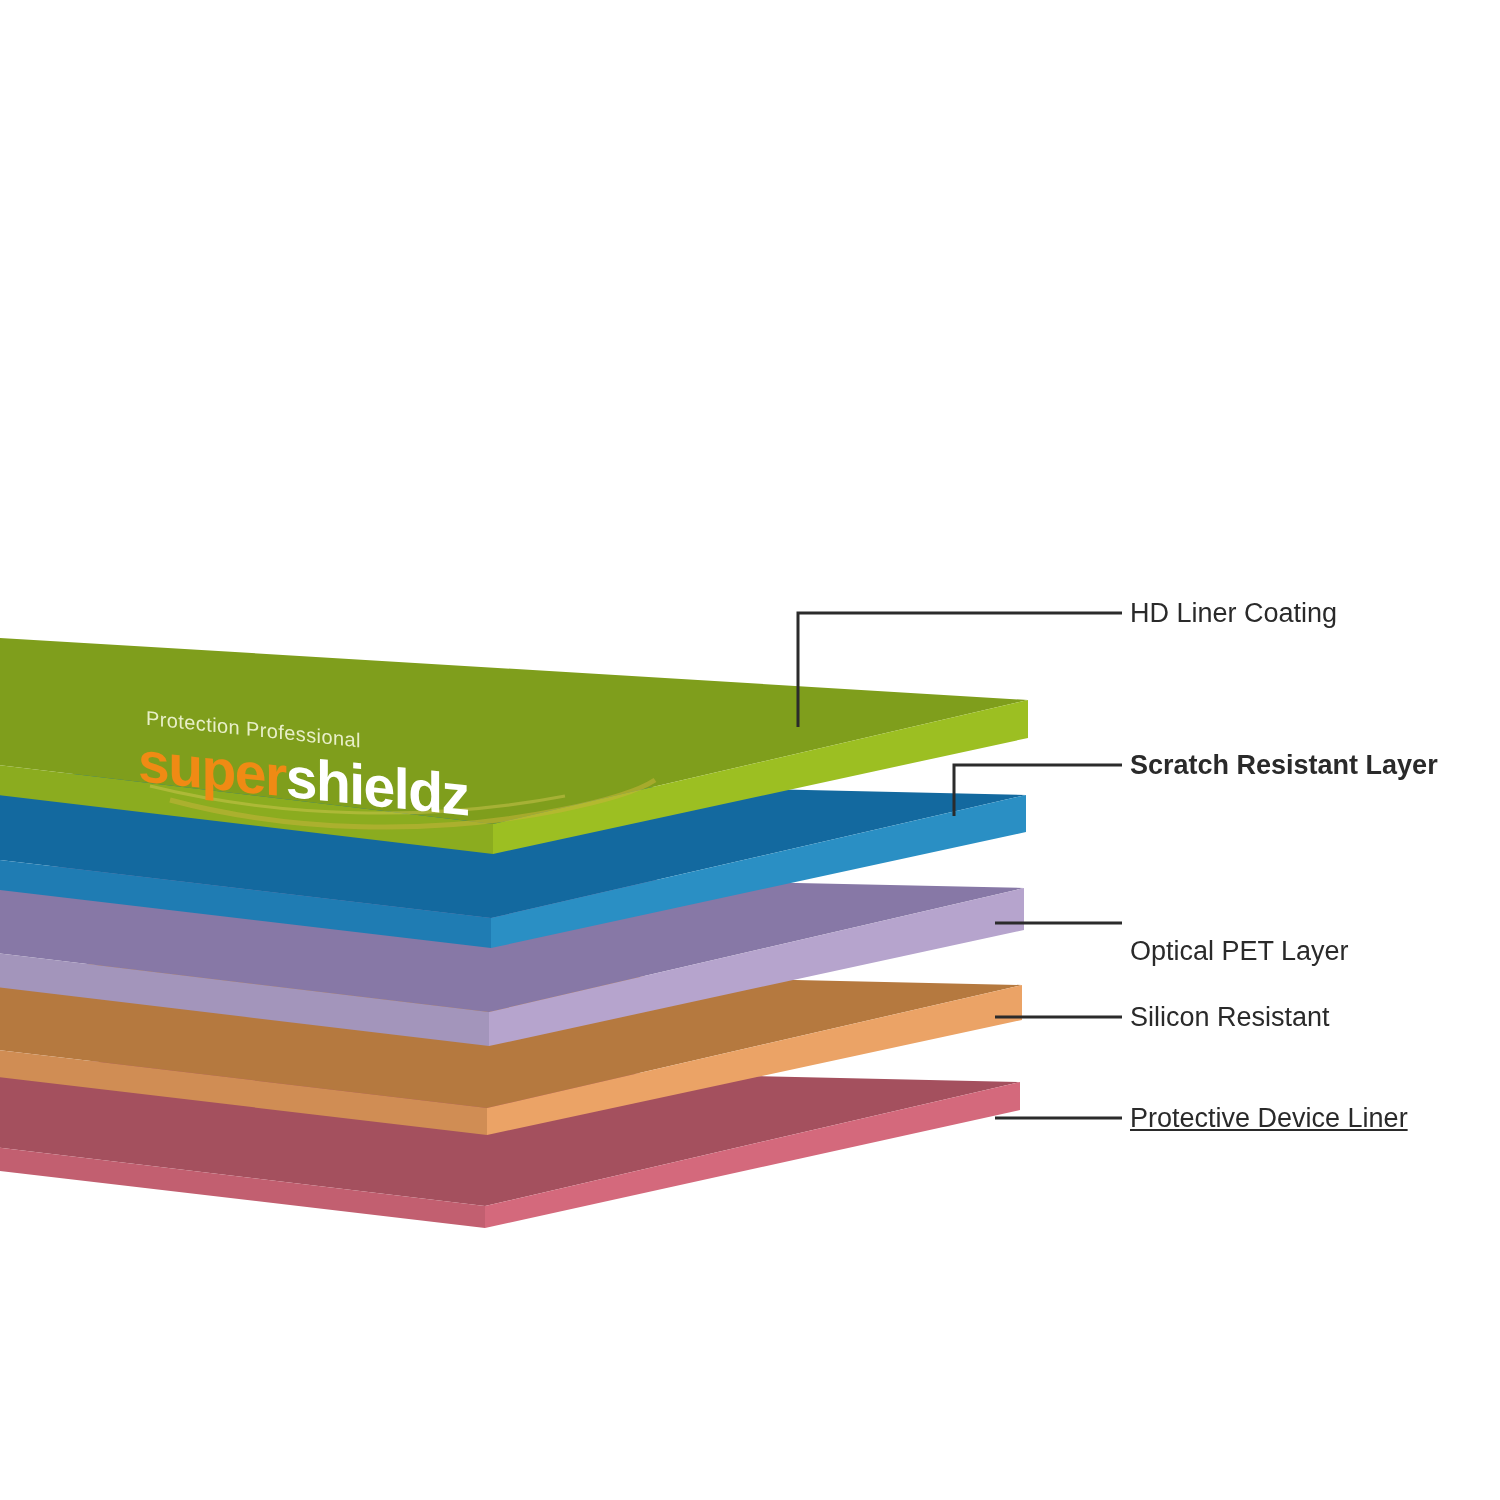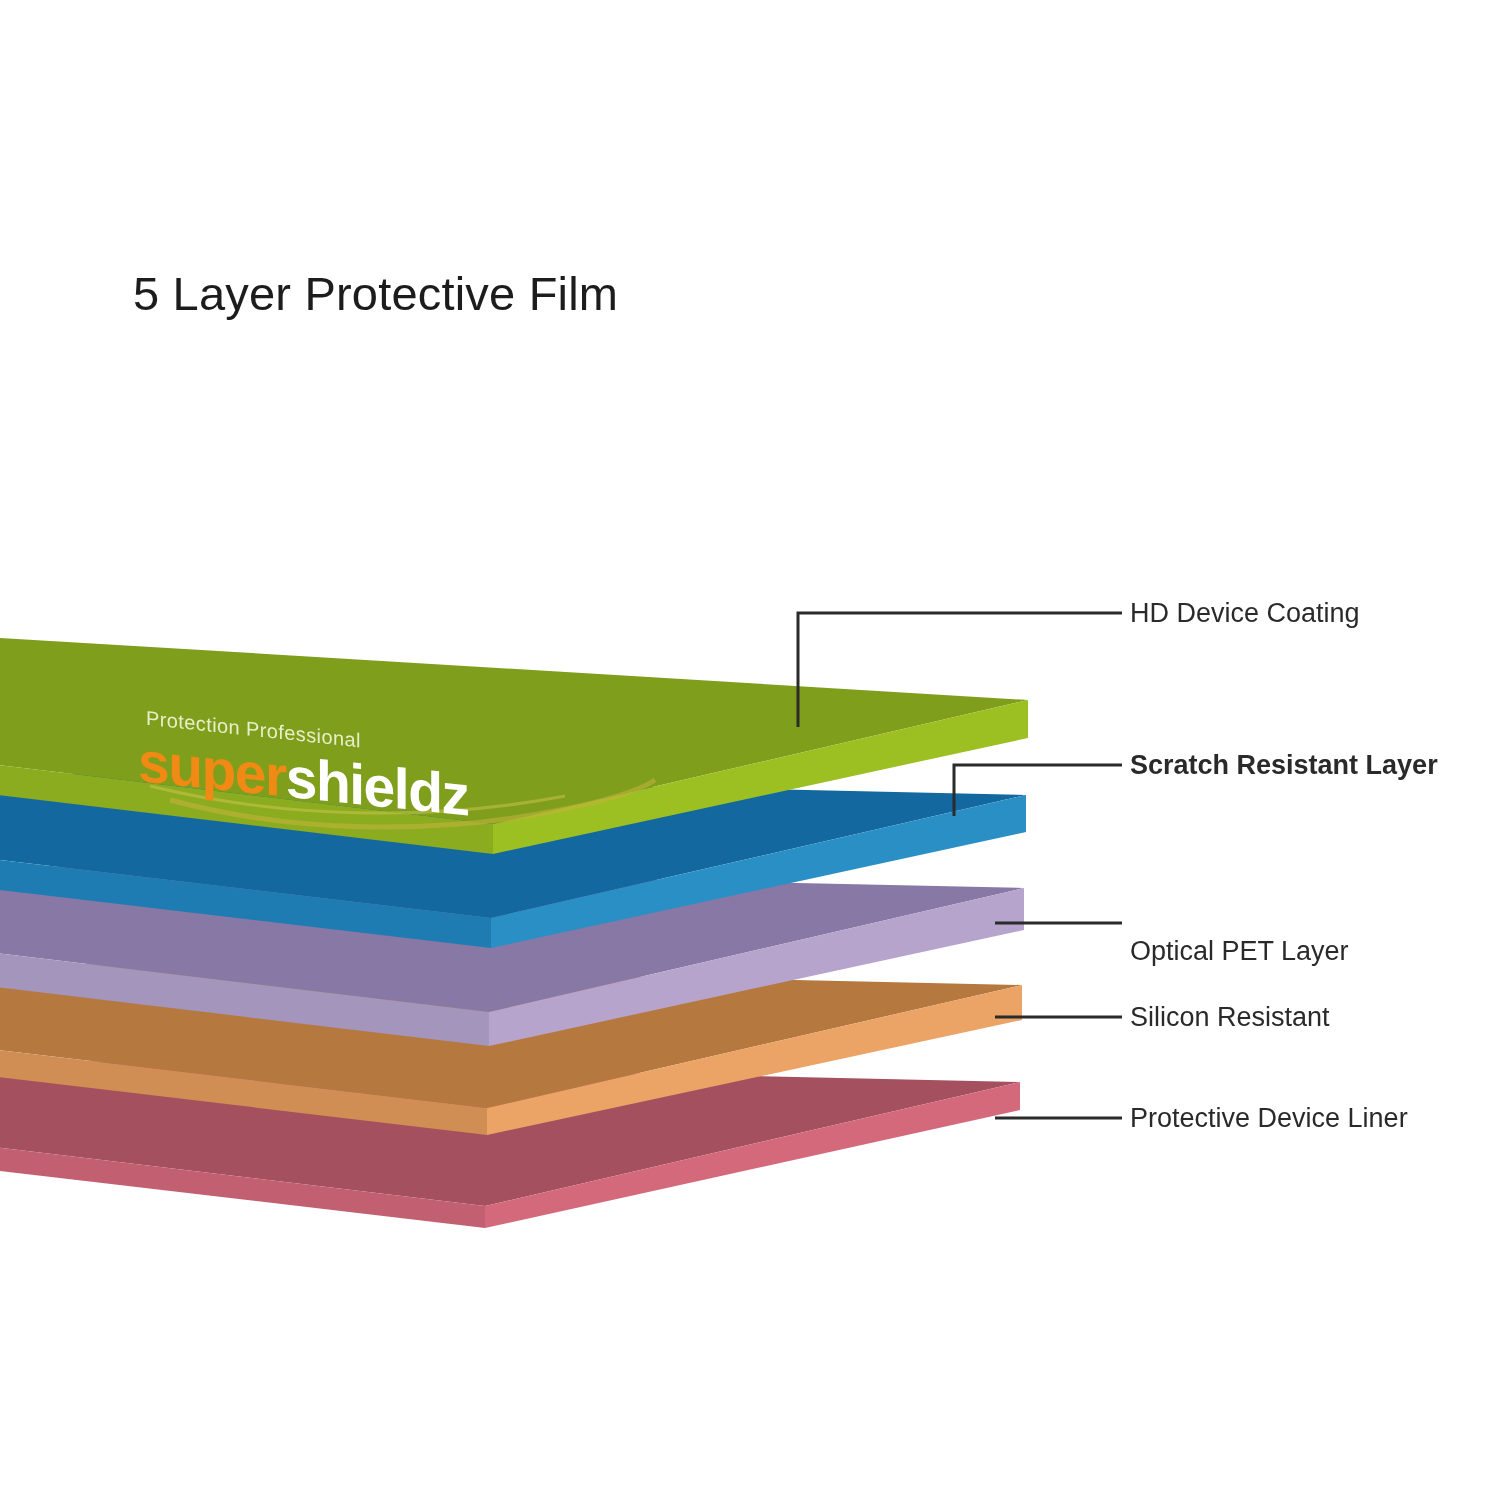--- a/index.html
+++ b/index.html
@@ -71,21 +71,20 @@
     font-family: "Liberation Sans", sans-serif;
   }
   #logo-super { color: #f08a14; }
   #logo-shieldz { color: #ffffff; }
 </style>
 </head>
 <body>
 
 <div id="page">
 
-  <div id="title">5 Layer Protective Film</div>
 
   <svg id="diagram" viewBox="0 0 1500 1500" xmlns="http://www.w3.org/2000/svg">
 
     <g>
 
       <polygon points="-230,1054 1020,1082 485,1206 -230,1120" fill="#a4505e"></polygon>
 
       <polygon points="1020,1082 1020,1110 485,1228 485,1206" fill="#d4697c"></polygon>
 
       <polygon points="-230,1120 485,1206 485,1228 -230,1144" fill="#c25f70"></polygon>
@@ -137,19 +136,19 @@
     <g>
       <path d="M 995,1118 L 1122,1118" fill="none" stroke="#2b2b2b" stroke-width="3"></path>
     </g>
   </svg>
 
   <div id="logo">
     <div id="logo-tagline">Protection Professional</div>
     <div id="logo-word"><span id="logo-super">super</span><span id="logo-shieldz">shieldz</span></div>
   </div>
 
-  <div class="leader-label" style="left:1130px; top:598px;">HD Device Coating</div>
+  <div class="leader-label" style="left:1130px; top:598px;">HD Liner Coating</div>
   <div class="leader-label" style="left:1130px; top:750px;font-weight:bold;">Scratch Resistant Layer</div>
   <div class="leader-label" style="left:1130px; top:936px;">Optical PET Layer</div>
   <div class="leader-label" style="left:1130px; top:1002px;">Silicon Resistant</div>
-  <div class="leader-label" style="left:1130px; top:1103px;">Protective Device Liner</div>
+  <div class="leader-label" style="left:1130px; top:1103px;text-decoration:underline;">Protective Device Liner</div>
 
 </div>
 
 </body></html>

